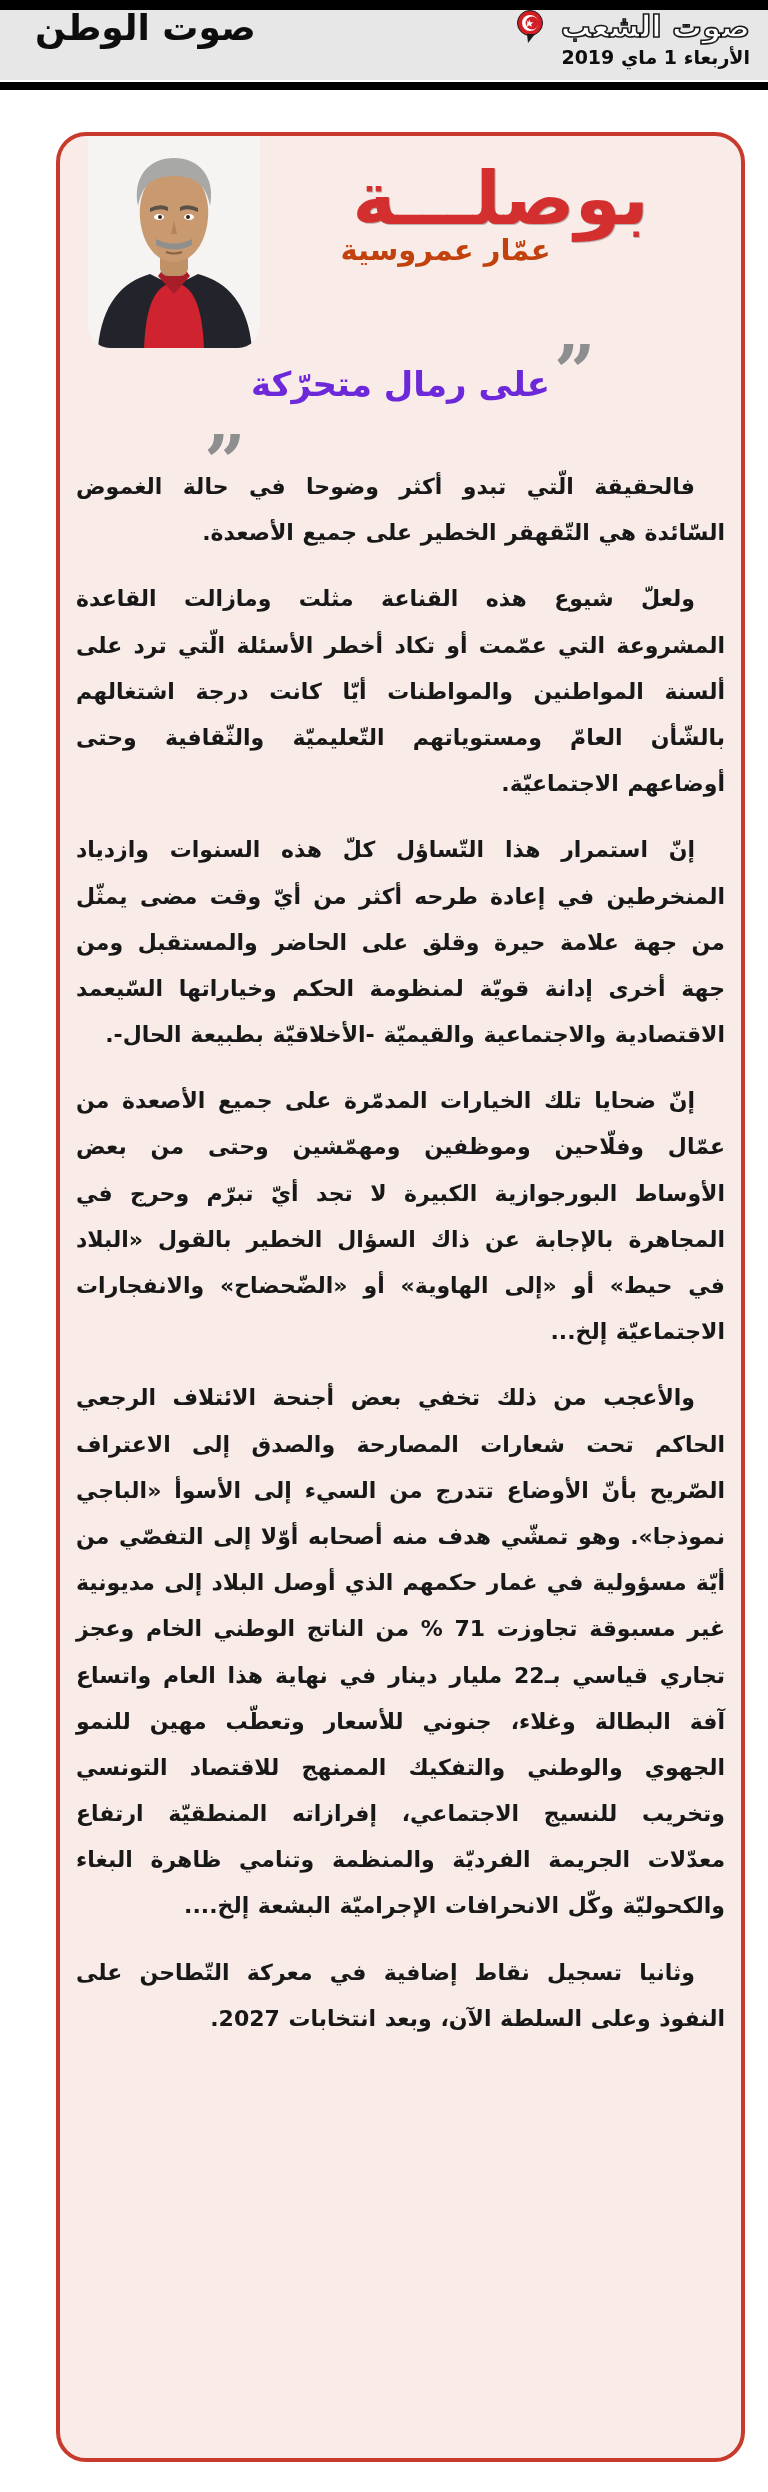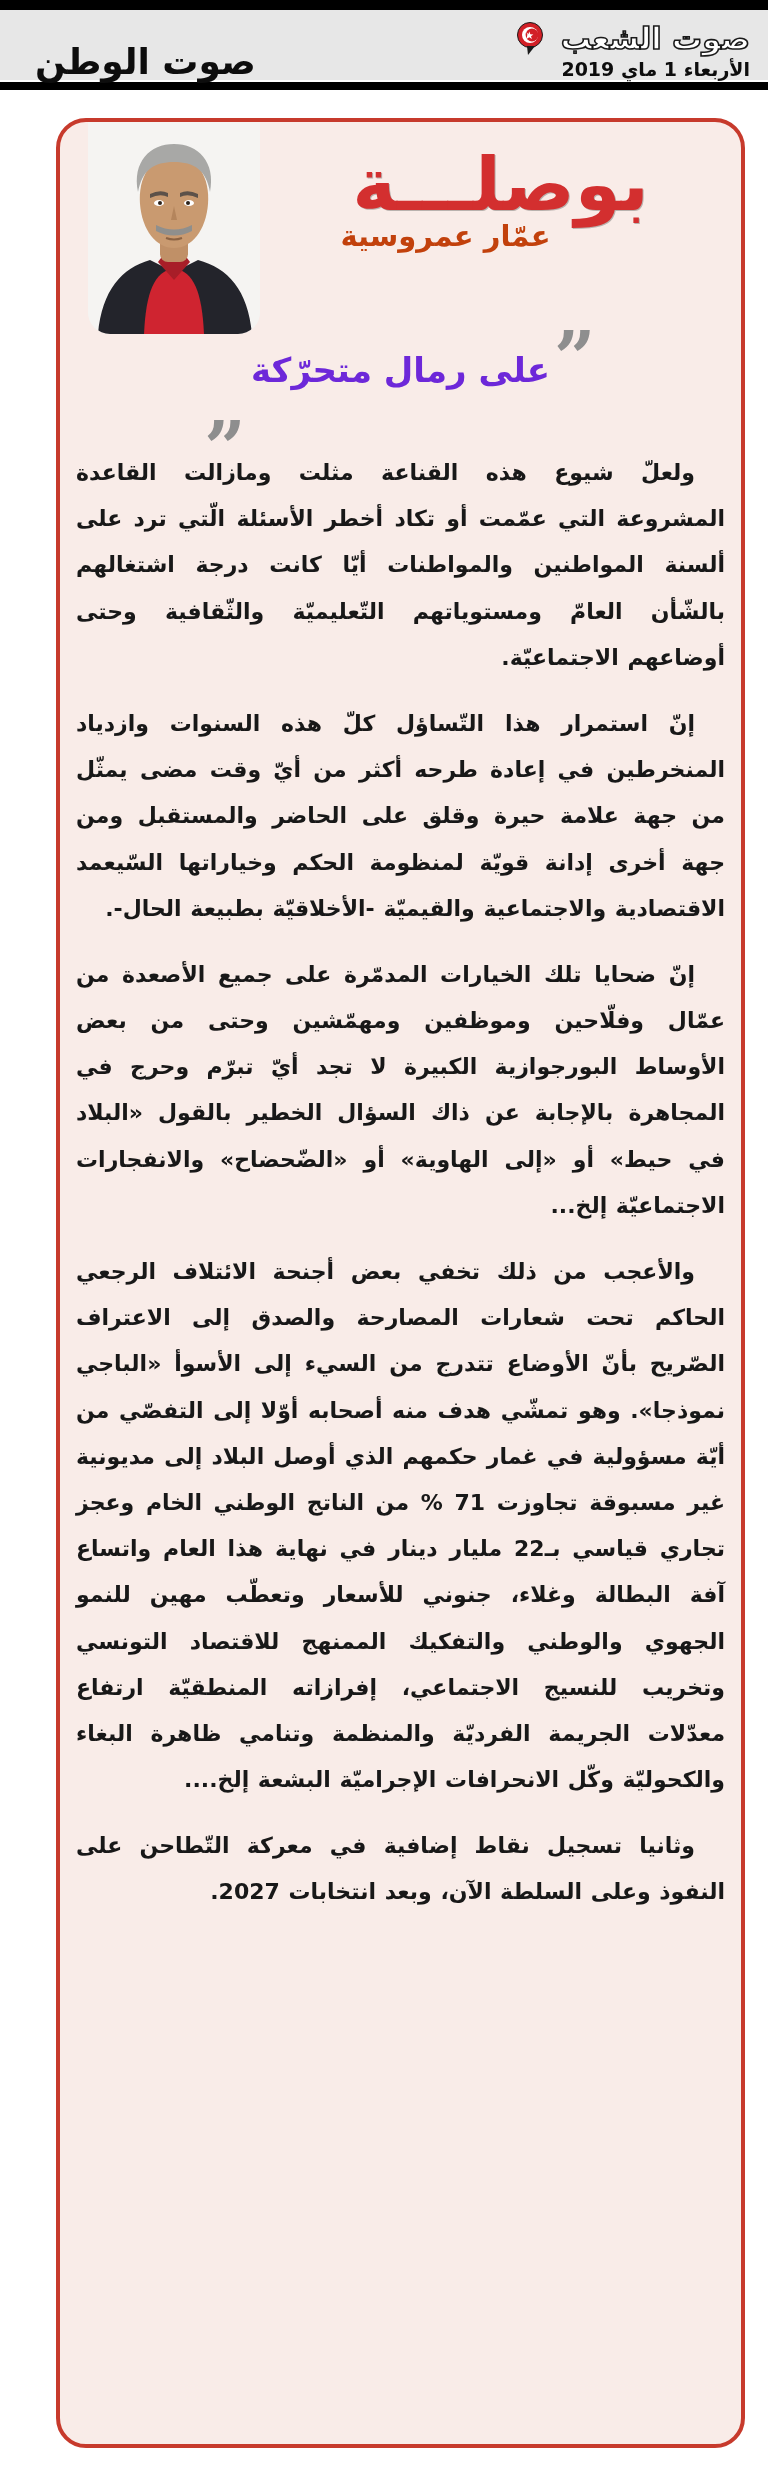--- a/index.html
+++ b/index.html
@@ -5,42 +5,42 @@
   * { margin:0; padding:0; box-sizing:border-box; }
   body { background:#ffffff; font-family:"DejaVu Sans", sans-serif; }
   .page {
     position:relative; width:768px; height:2492px; margin:0 auto;
     background:#ffffff; overflow:hidden;
   }
   
   .topbar { height:10px; background:#000000; }
   .header-band {
     height:72px; background:#e7e7e7; border-bottom:2px solid #ffffff;
-    display:flex; flex-direction:row; align-items:flex-end; justify-content:space-between;
+    display:flex; flex-direction:row; align-items:flex-start; justify-content:space-between;
     padding:0 10px 0 35px;
   }
   .section-title {
     font-size:36px; font-weight:bold; color:#0d0d0d; direction:rtl;
     letter-spacing:0; line-height:1;
   }
   .masthead-wrap { text-align:right; direction:rtl; padding-right:8px; }
   .masthead {
     display:inline-flex; align-items:center; gap:16px; direction:rtl;
     font-size:30px; font-weight:bold; color:#ffffff; line-height:1;
     -webkit-text-stroke:1.6px #1a1a1a; text-shadow:0 0 1px #1a1a1a;
   }
   .masthead .logo-icon { width:30px; height:34px; flex:0 0 auto; }
   .masthead-date {
     font-size:19px; font-weight:bold; color:#0d0d0d; direction:rtl; margin-top:2px;
     -webkit-text-stroke:0; 
   }
   .underbar { height:8px; background:#000000; }
   
   .article-box {
-    position:absolute; top:118px; left:56px; width:689px; height:2330px;
+    position:absolute; top:132px; left:56px; width:689px; height:2330px;
     background:#f9ece8; border:4px solid #c73a2c; border-radius:30px;
     overflow:hidden;
   }
   .article-header { display:flex; flex-direction:row; }
   .portrait {
     width:172px; height:212px; margin-left:28px; border-radius:0 0 22px 22px;
     overflow:hidden; background:#f4f3f1; flex:0 0 auto;
   }
   .portrait svg { display:block; width:100%; height:100%; }
   .title-col {
@@ -146,20 +146,21 @@
 
     <div class="headline-row">
       <span class="quote-mark quote-open">”</span>
       <span class="headline-text">على رمال متحرّكة</span>
       <span class="quote-mark quote-close">„</span>
     </div>
 
     <div class="article-body">
 
 
+        <p>فالحقيقة الّتي تبدو أكثر وضوحا في حالة الغموض السّائدة هي التّقهقر الخطير على جميع الأصعدة.</p>
 
         <p>ولعلّ شيوع هذه القناعة مثلت ومازالت القاعدة المشروعة التي عمّمت أو تكاد أخطر الأسئلة الّتي ترد على ألسنة المواطنين والمواطنات أيّا كانت درجة اشتغالهم بالشّأن العامّ ومستوياتهم التّعليميّة والثّقافية وحتى أوضاعهم الاجتماعيّة.</p>
 
 
         <p>إنّ استمرار هذا التّساؤل كلّ هذه السنوات وازدياد المنخرطين في إعادة طرحه أكثر من أيّ وقت مضى يمثّل من جهة علامة حيرة وقلق على الحاضر والمستقبل ومن جهة أخرى إدانة قويّة لمنظومة الحكم وخياراتها السّيعمد الاقتصادية والاجتماعية والقيميّة -الأخلاقيّة بطبيعة الحال-.</p>
 
         <p>إنّ ضحايا تلك الخيارات المدمّرة على جميع الأصعدة من عمّال وفلّاحين وموظفين ومهمّشين وحتى من بعض الأوساط البورجوازية الكبيرة لا تجد أيّ تبرّم وحرج في المجاهرة بالإجابة عن ذاك السؤال الخطير بالقول «البلاد في حيط» أو «إلى الهاوية» أو «الضّحضاح» والانفجارات الاجتماعيّة إلخ...</p>
 
 
         <p>والأعجب من ذلك تخفي بعض أجنحة الائتلاف الرجعي الحاكم تحت شعارات المصارحة والصدق إلى الاعتراف الصّريح بأنّ الأوضاع تتدرج من السيء إلى الأسوأ «الباجي نموذجا». وهو تمشّي هدف منه أصحابه أوّلا إلى التفصّي من أيّة مسؤولية في غمار حكمهم الذي أوصل البلاد إلى مديونية غير مسبوقة تجاوزت 71 % من الناتج الوطني الخام وعجز تجاري قياسي بـ22 مليار دينار في نهاية هذا العام واتساع آفة البطالة وغلاء، جنوني للأسعار وتعطّب مهين للنمو الجهوي والوطني والتفكيك الممنهج للاقتصاد التونسي وتخريب للنسيج الاجتماعي، إفرازاته المنطقيّة ارتفاع معدّلات الجريمة الفرديّة والمنظمة وتنامي ظاهرة البغاء والكحوليّة وكّل الانحرافات الإجراميّة البشعة إلخ....</p>

